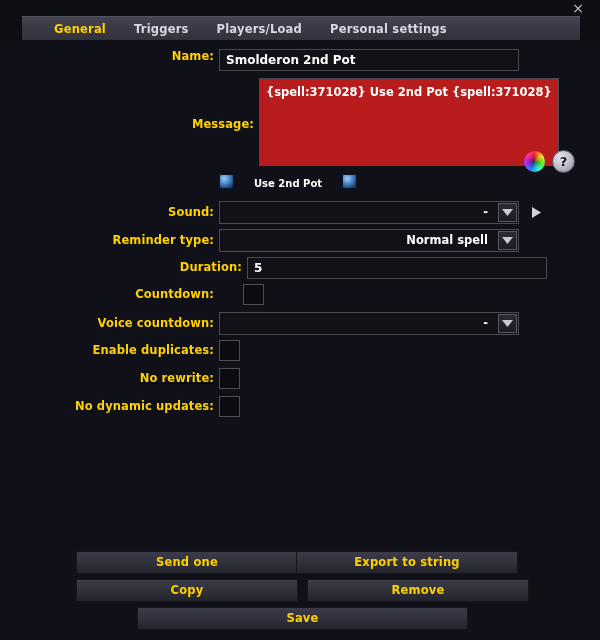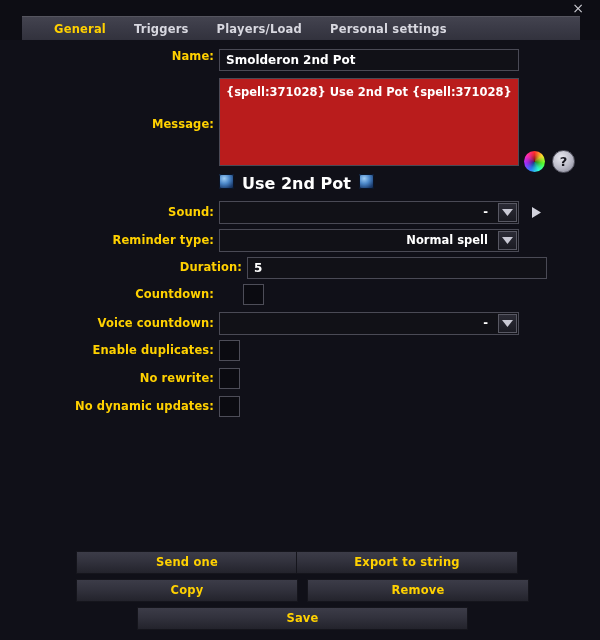--- a/index.html
+++ b/index.html
@@ -172,24 +172,24 @@
     width: 21px; height: 21px;
     box-sizing: border-box;
     background: #0b0b11;
     border: 1px solid #4d4d58;
     cursor: pointer;
   }
 
   
   .preview {
     display: flex;
-    align-items: flex-start;
-    gap: 8px;
+    align-items: flex-end;
+    gap: 20px;
     color: #ffffff;
-    font-size: 16px;
+    font-size: 10px;
     font-weight: bold;
     white-space: nowrap;
   }
   .spellicon {
     width: 15px; height: 15px;
     border-radius: 2px;
     background:
       radial-gradient(circle at 35% 30%, #9ecdf5 0%, #4a86c8 38%, #1d3f72 72%, #0d1e3a 100%);
     box-shadow: inset 0 0 0 1px #0a1426;
     flex: 0 0 auto;
@@ -259,21 +259,21 @@
   <div class="panel">
 
     <div class="row" style="top:9px;">
       <div class="lbl">Name:</div>
       <div class="ctl">
         <input class="textfield" type="text" value="Smolderon 2nd Pot" style="">
       </div>
     </div>
 
     <div class="row" style="top:38px;">
-      <div class="lbl" style="padding-top:39px;">Message:</div>
+      <div class="lbl" style="padding-top:39px;padding-left:40px;">Message:</div>
       <div class="ctl">
         <textarea class="textarea" style="">{spell:371028} Use 2nd Pot {spell:371028}</textarea>
       </div>
     </div>
 
     <div class="colorwheel"></div>
     <div class="helpbtn">?</div>
 
     <div class="row" style="top:134px;">
       <div class="lbl"></div>
@@ -345,21 +345,21 @@
       </div>
     </div>
 
     <div class="row" style="top:300px;">
       <div class="lbl" style="padding-top:3px;">Enable duplicates:</div>
       <div class="ctl">
         <div class="checkbox"></div>
       </div>
     </div>
 
-    <div class="row" style="top:328px;">
+    <div class="row" style="top:328px;text-decoration:underline;">
       <div class="lbl" style="padding-top:3px;">No rewrite:</div>
       <div class="ctl">
         <div class="checkbox"></div>
       </div>
     </div>
 
     <div class="row" style="top:356px;">
       <div class="lbl" style="padding-top:3px;">No dynamic updates:</div>
       <div class="ctl">
         <div class="checkbox"></div>

